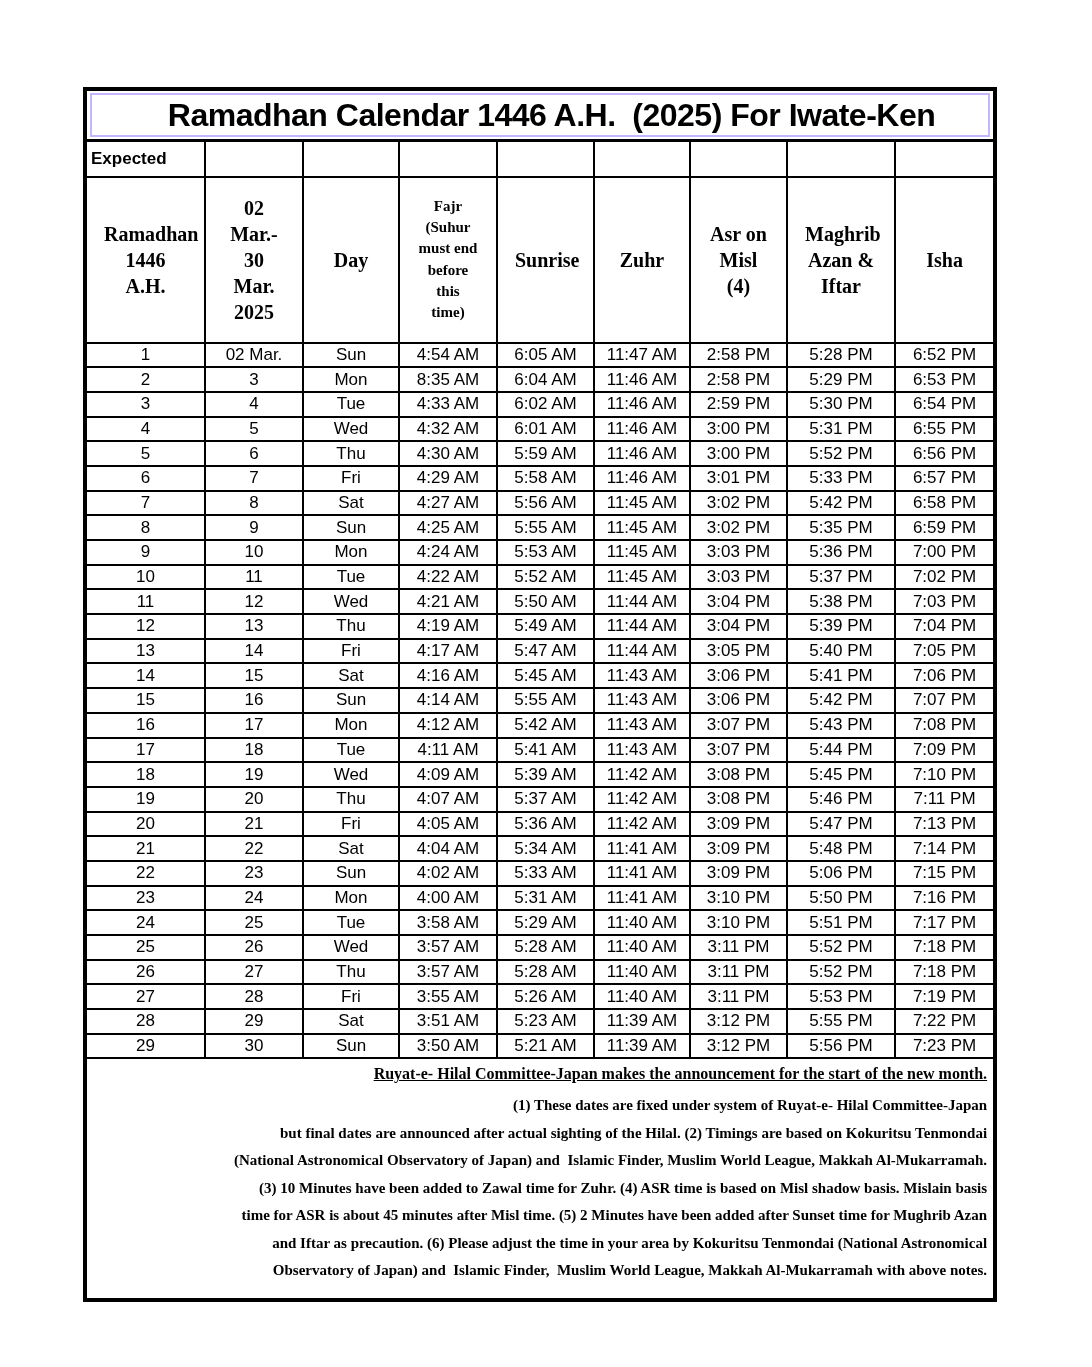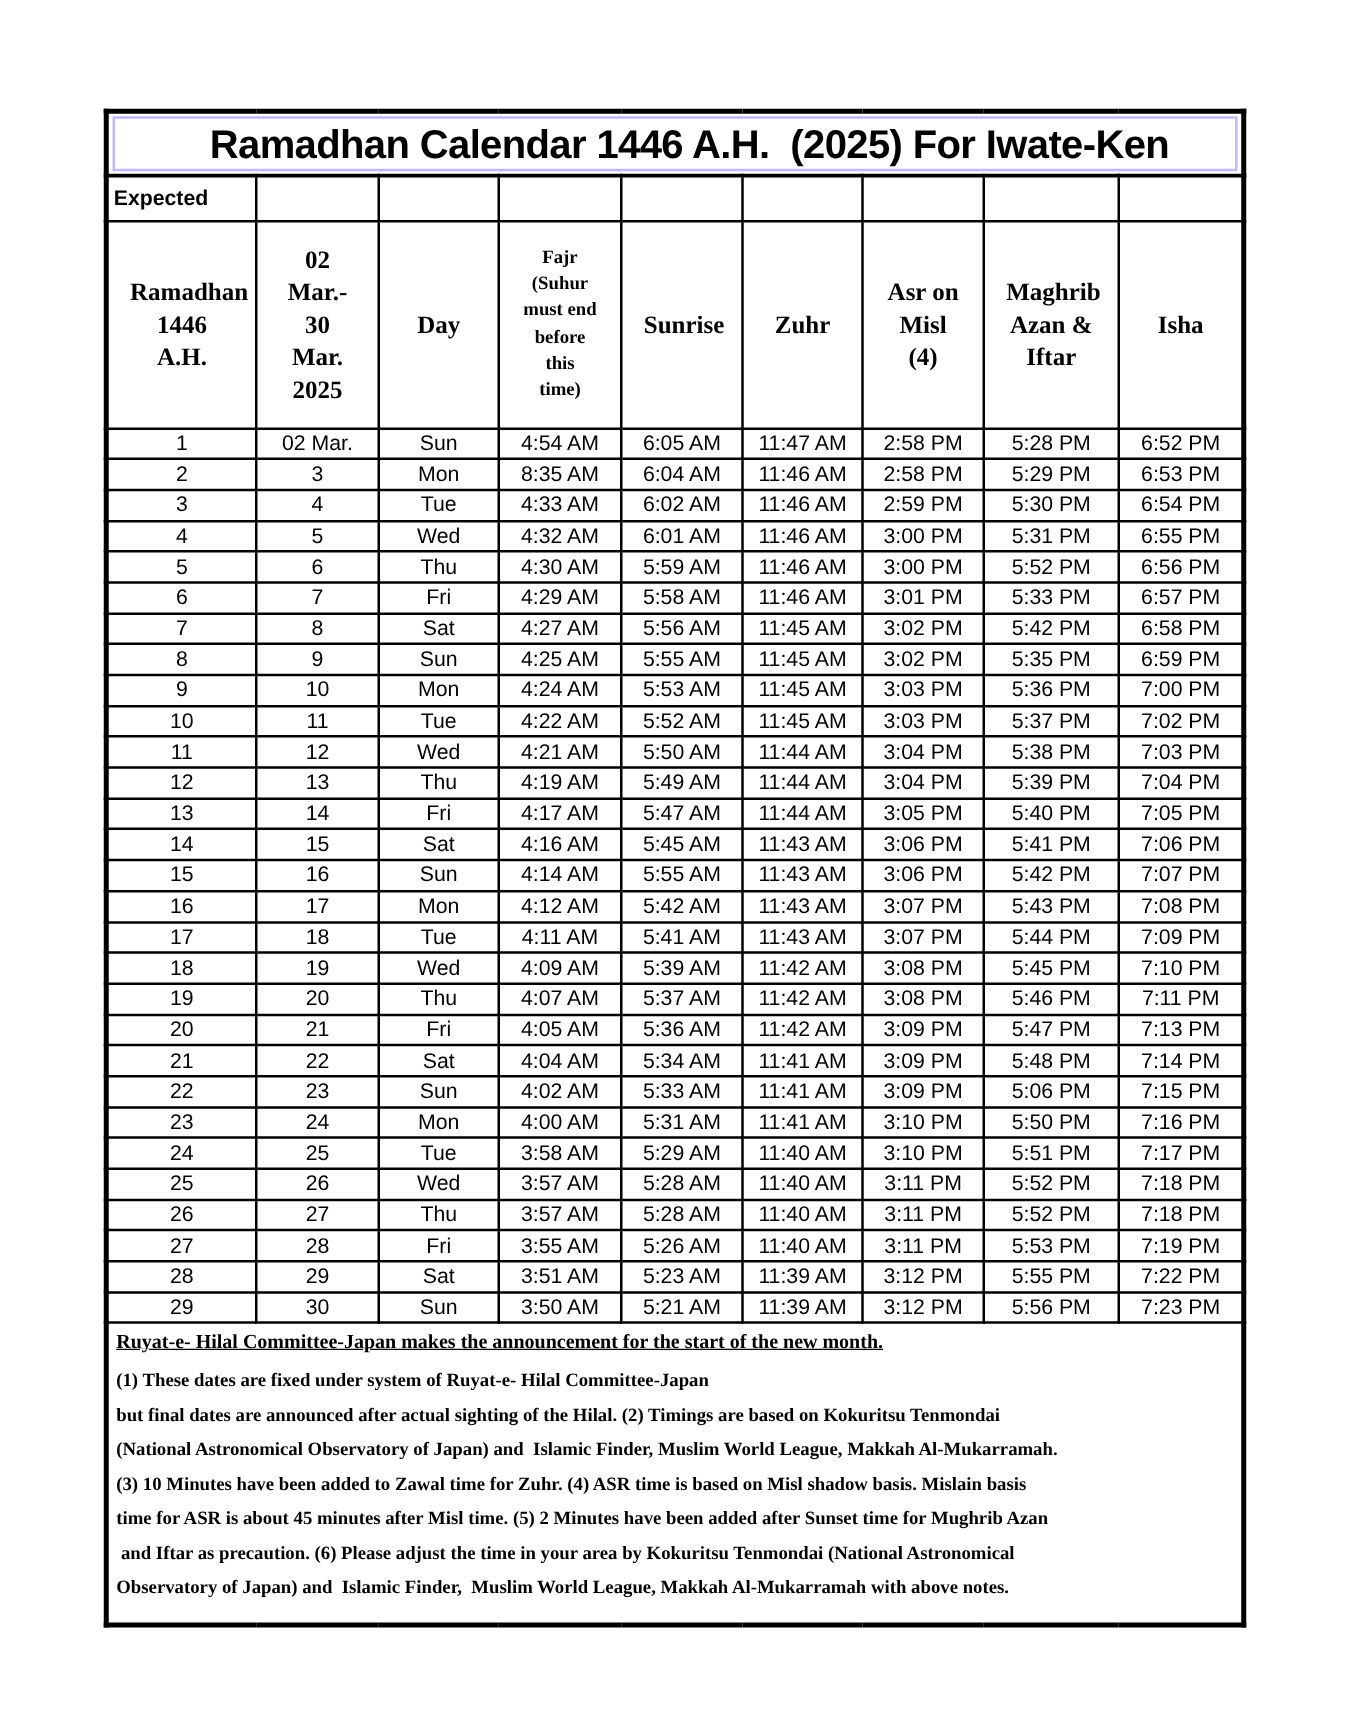--- a/index.html
+++ b/index.html
@@ -77,21 +77,21 @@
     font-size: 17px;
     padding: 0;
     white-space: nowrap;
   }
   
   tfoot td.notes-cell {
     padding: 6px 6px 8px 6px;
     font-family: "Liberation Serif", serif;
     font-weight: bold;
     font-size: 15px;
-    text-align: left;
+    text-align: right;
     vertical-align: top;
   }
   .note {
     white-space: pre-wrap;
     margin: 0 0 11px 0;
     line-height: 1.1;
   }
   .note-first {
     font-size: 16px;
     text-decoration: underline;

